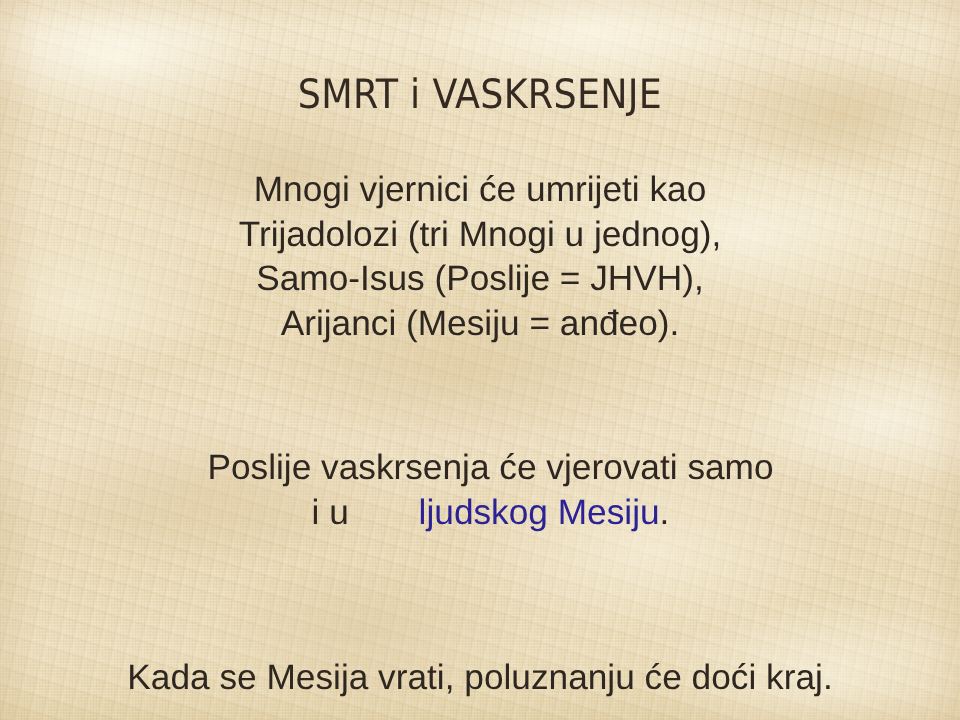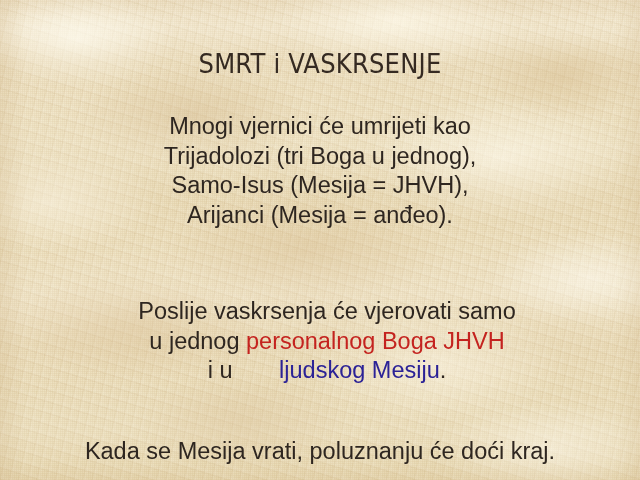--- a/index.html
+++ b/index.html
@@ -149,28 +149,27 @@
   <div id="paper-texture"></div>
   <div id="paper-bands"></div>
   <div id="paper-vignette"></div>
 
   <div id="content">
 
     <div class="slide-title">SMRT i VASKRSENJE</div>
 
     <div class="para" id="block-creeds">
       <span class="ln">Mnogi vjernici će umrijeti kao</span>
-      <span class="ln">Trijadolozi (tri Boga u jednog),</span>
-      <span class="ln">Samo-Isus (Mesija = JHVH),</span>
-      <span class="ln">Arijanci (Mesija = anđeo).</span>
+      <span class="ln">Trijadolozi (tri Mnogi u jednog),</span>
+      <span class="ln">Samo-Isus (Poslije = JHVH),</span>
+      <span class="ln">Arijanci (Mesiju = anđeo).</span>
     </div>
 
     <div class="para" id="block-belief">
       <span class="ln">Poslije vaskrsenja će vjerovati samo</span>
-      <span class="ln"><span>u jednog </span><span class="hl-red">personalnog Boga JHVH</span></span>
       <span class="ln"><span>i u </span><span class="hl-blue">ljudskog Mesiju</span><span>.</span></span>
     </div>
 
     <div class="para" id="block-closing">
       <span class="ln">Kada se Mesija vrati, poluznanju će doći kraj.</span>
     </div>
 
   </div>
 </div>
 

